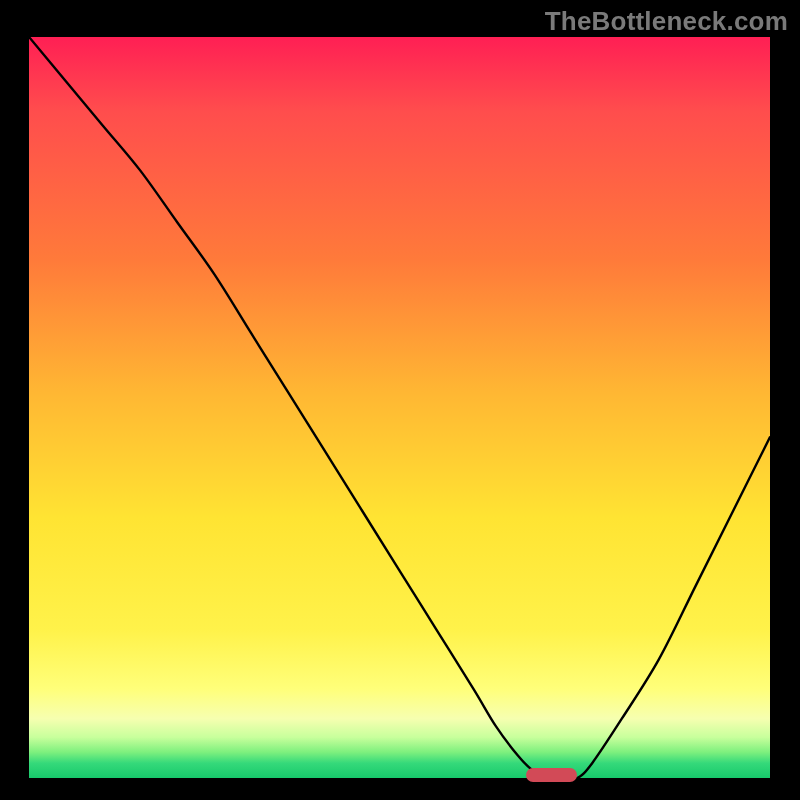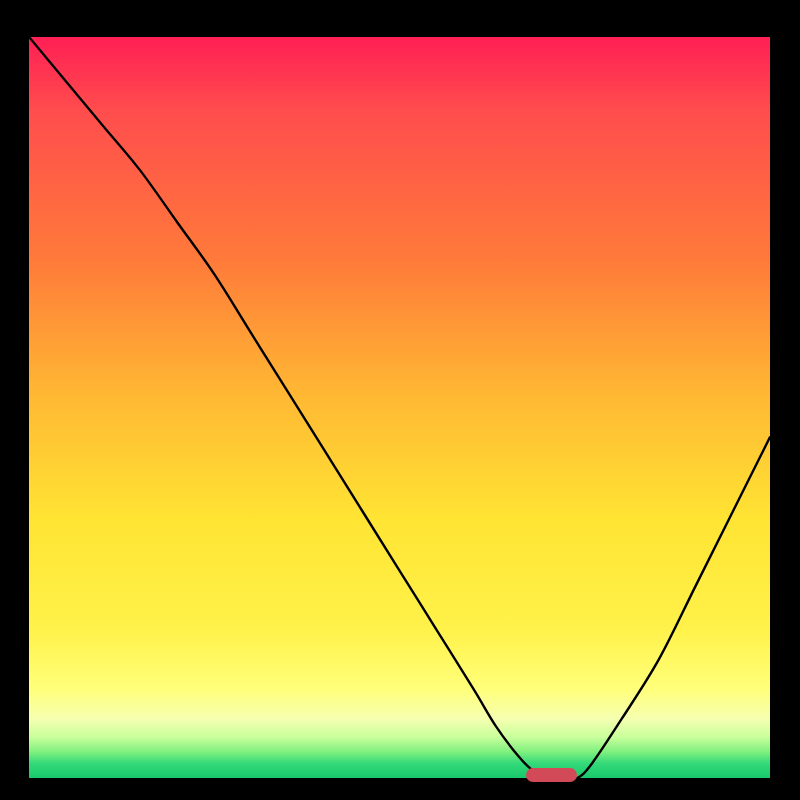--- a/index.html
+++ b/index.html
@@ -63,20 +63,21 @@
     background: #d24a57;
     border-radius: 7px;
     height: 14px;
     z-index: 3;
   }
 </style>
 </head>
 <body>
 
 <div class="container">
+  <div class="watermark">TheBottleneck.com</div>
 
   <div class="plot-frame"></div>
 
   <svg class="svg-layer" viewBox="0 0 741 741" preserveAspectRatio="none">
     <path id="curve-path" fill="none" stroke="#000000" stroke-width="2.4" stroke-linecap="round" stroke-linejoin="round" d="M 0.00 0.00 C 6.18 7.41, 24.70 29.64, 37.05 44.46 C 49.40 59.28, 61.75 74.10, 74.10 88.92 C 86.45 103.74, 98.80 117.32, 111.15 133.38 C 123.50 149.44, 135.85 167.96, 148.20 185.25 C 160.55 202.54, 172.90 218.59, 185.25 237.12 C 197.60 255.64, 209.95 276.64, 222.30 296.40 C 234.65 316.16, 247.00 335.92, 259.35 355.68 C 271.70 375.44, 284.05 395.20, 296.40 414.96 C 308.75 434.72, 321.10 454.48, 333.45 474.24 C 345.80 494.00, 358.15 513.76, 370.50 533.52 C 382.85 553.28, 395.20 573.04, 407.55 592.80 C 419.90 612.56, 434.72 636.03, 444.60 652.08 C 454.48 668.13, 459.42 678.01, 466.83 689.13 C 474.24 700.25, 482.88 711.36, 489.06 718.77 C 495.24 726.18, 498.94 729.88, 503.88 733.59 C 508.82 737.30, 513.76 739.76, 518.70 741.00 C 523.64 742.24, 528.58 741.00, 533.52 741.00 C 538.46 741.00, 543.40 743.47, 548.34 741.00 C 553.28 738.53, 555.75 736.06, 563.16 726.18 C 570.57 716.30, 581.69 699.01, 592.80 681.72 C 603.92 664.43, 617.50 644.67, 629.85 622.44 C 642.20 600.21, 654.55 573.04, 666.90 548.34 C 679.25 523.64, 691.60 498.94, 703.95 474.24 C 716.30 449.54, 734.83 412.49, 741.00 400.14"></path>
   </svg>
 
   <div id="optimal-marker" class="axis-marker" style="left: 525.5px; width: 51.9px; top: 768px;"></div>
 </div>
 

